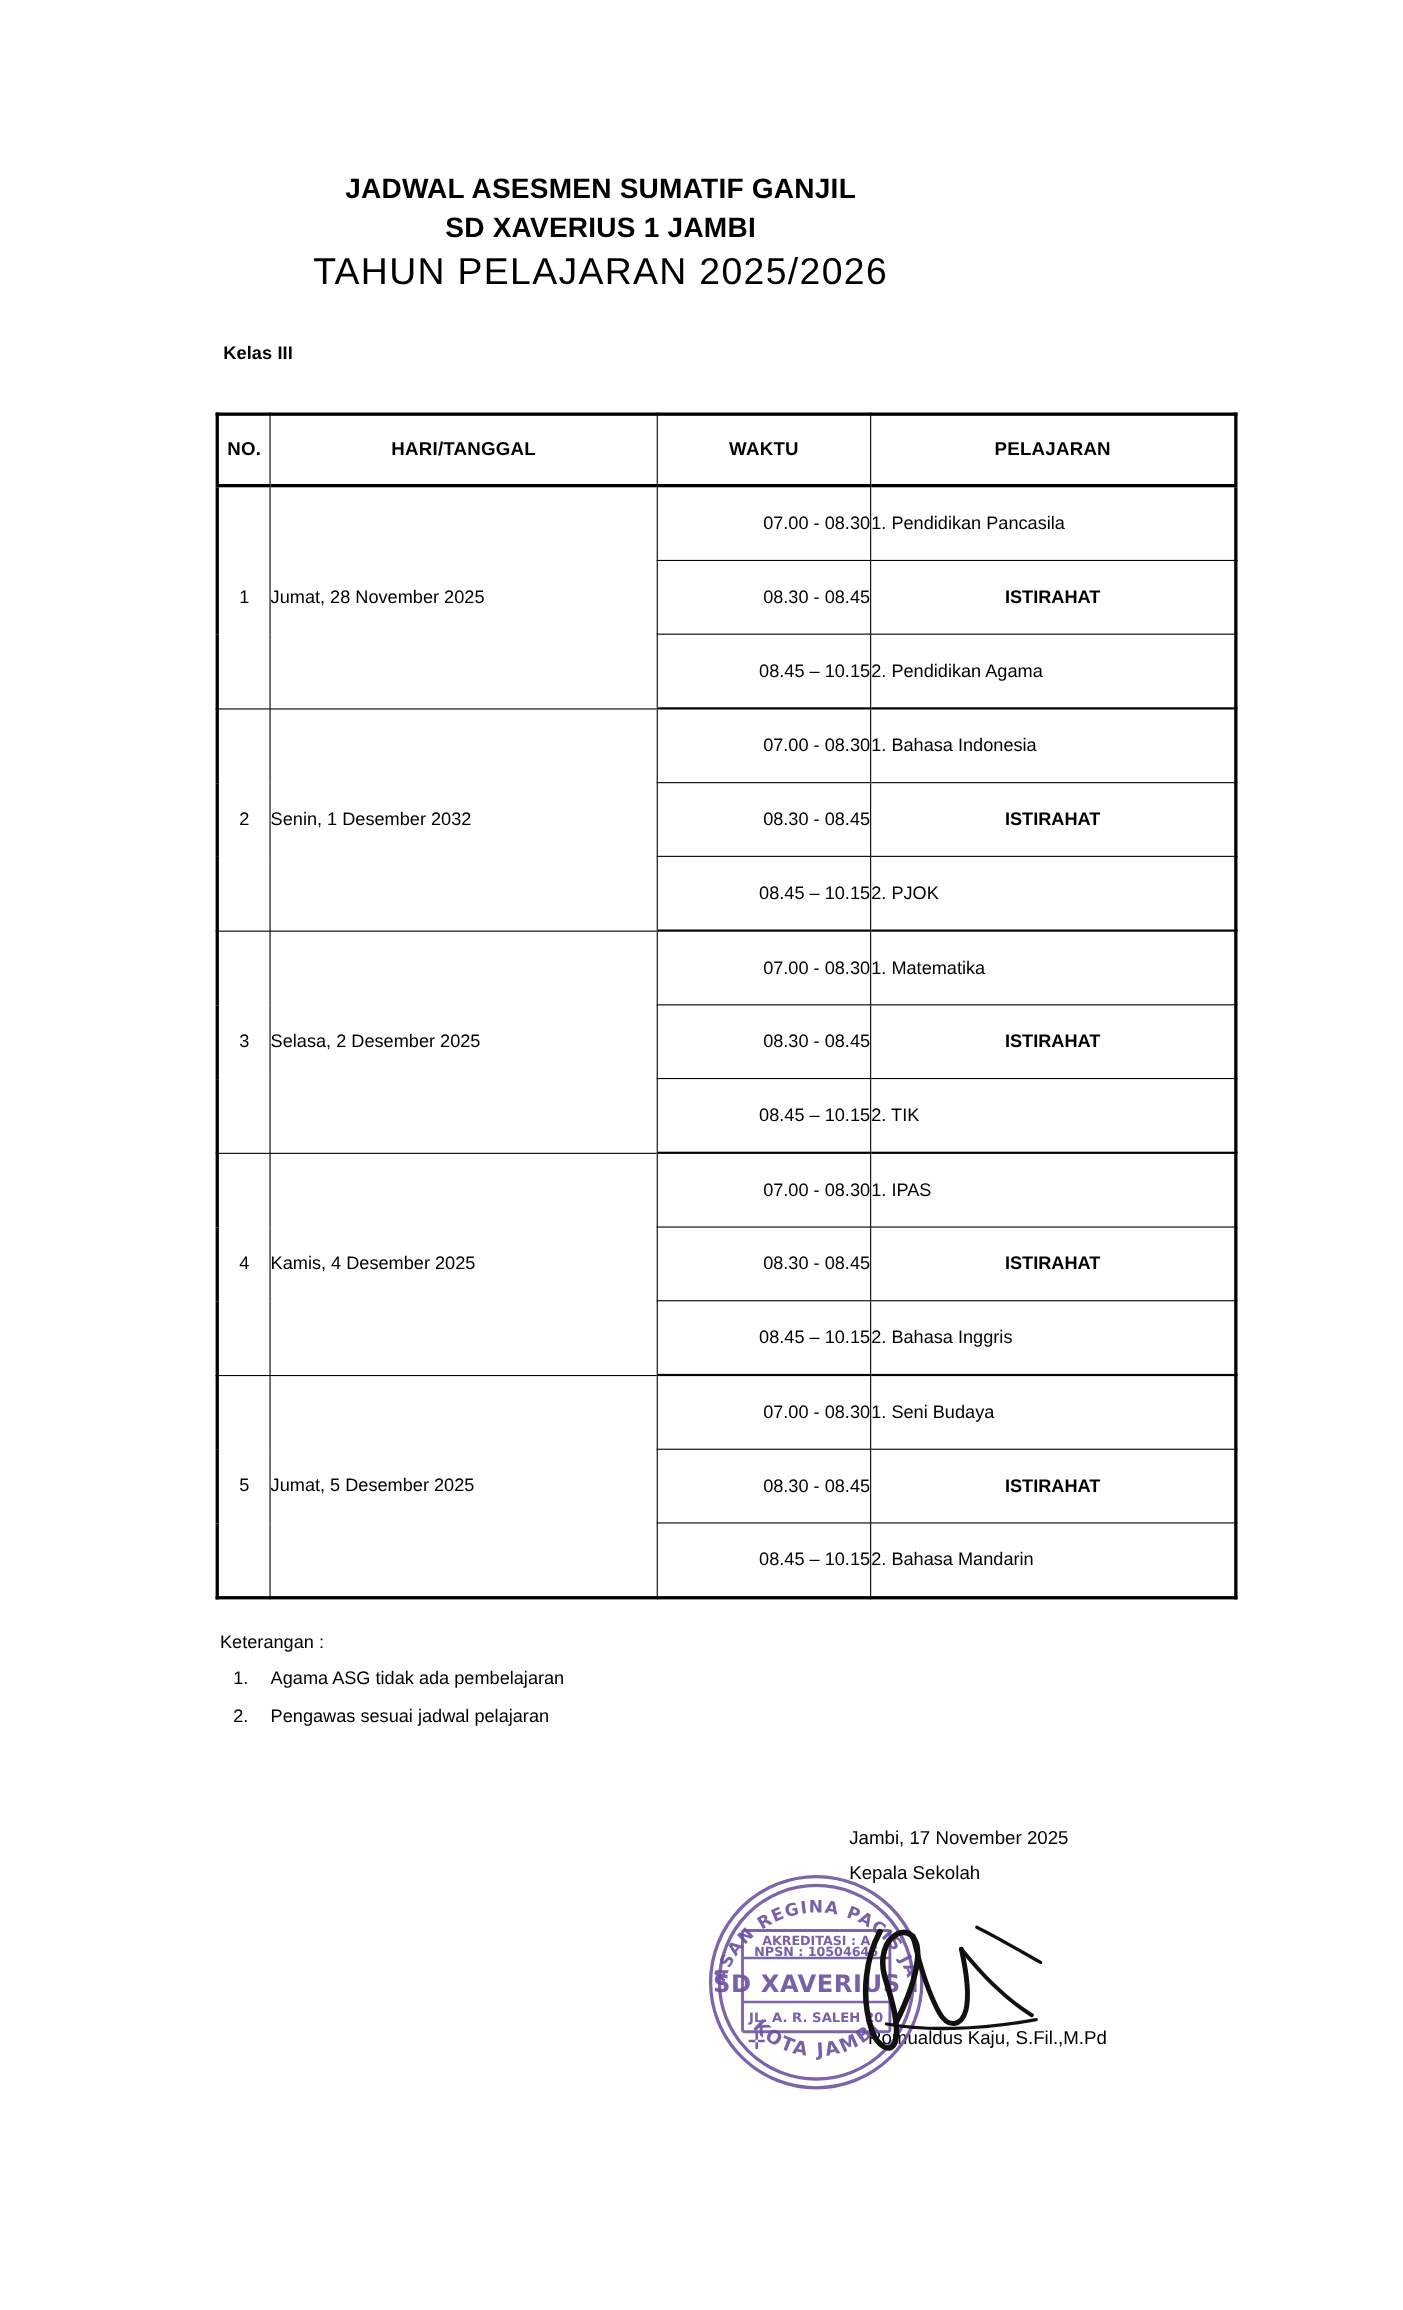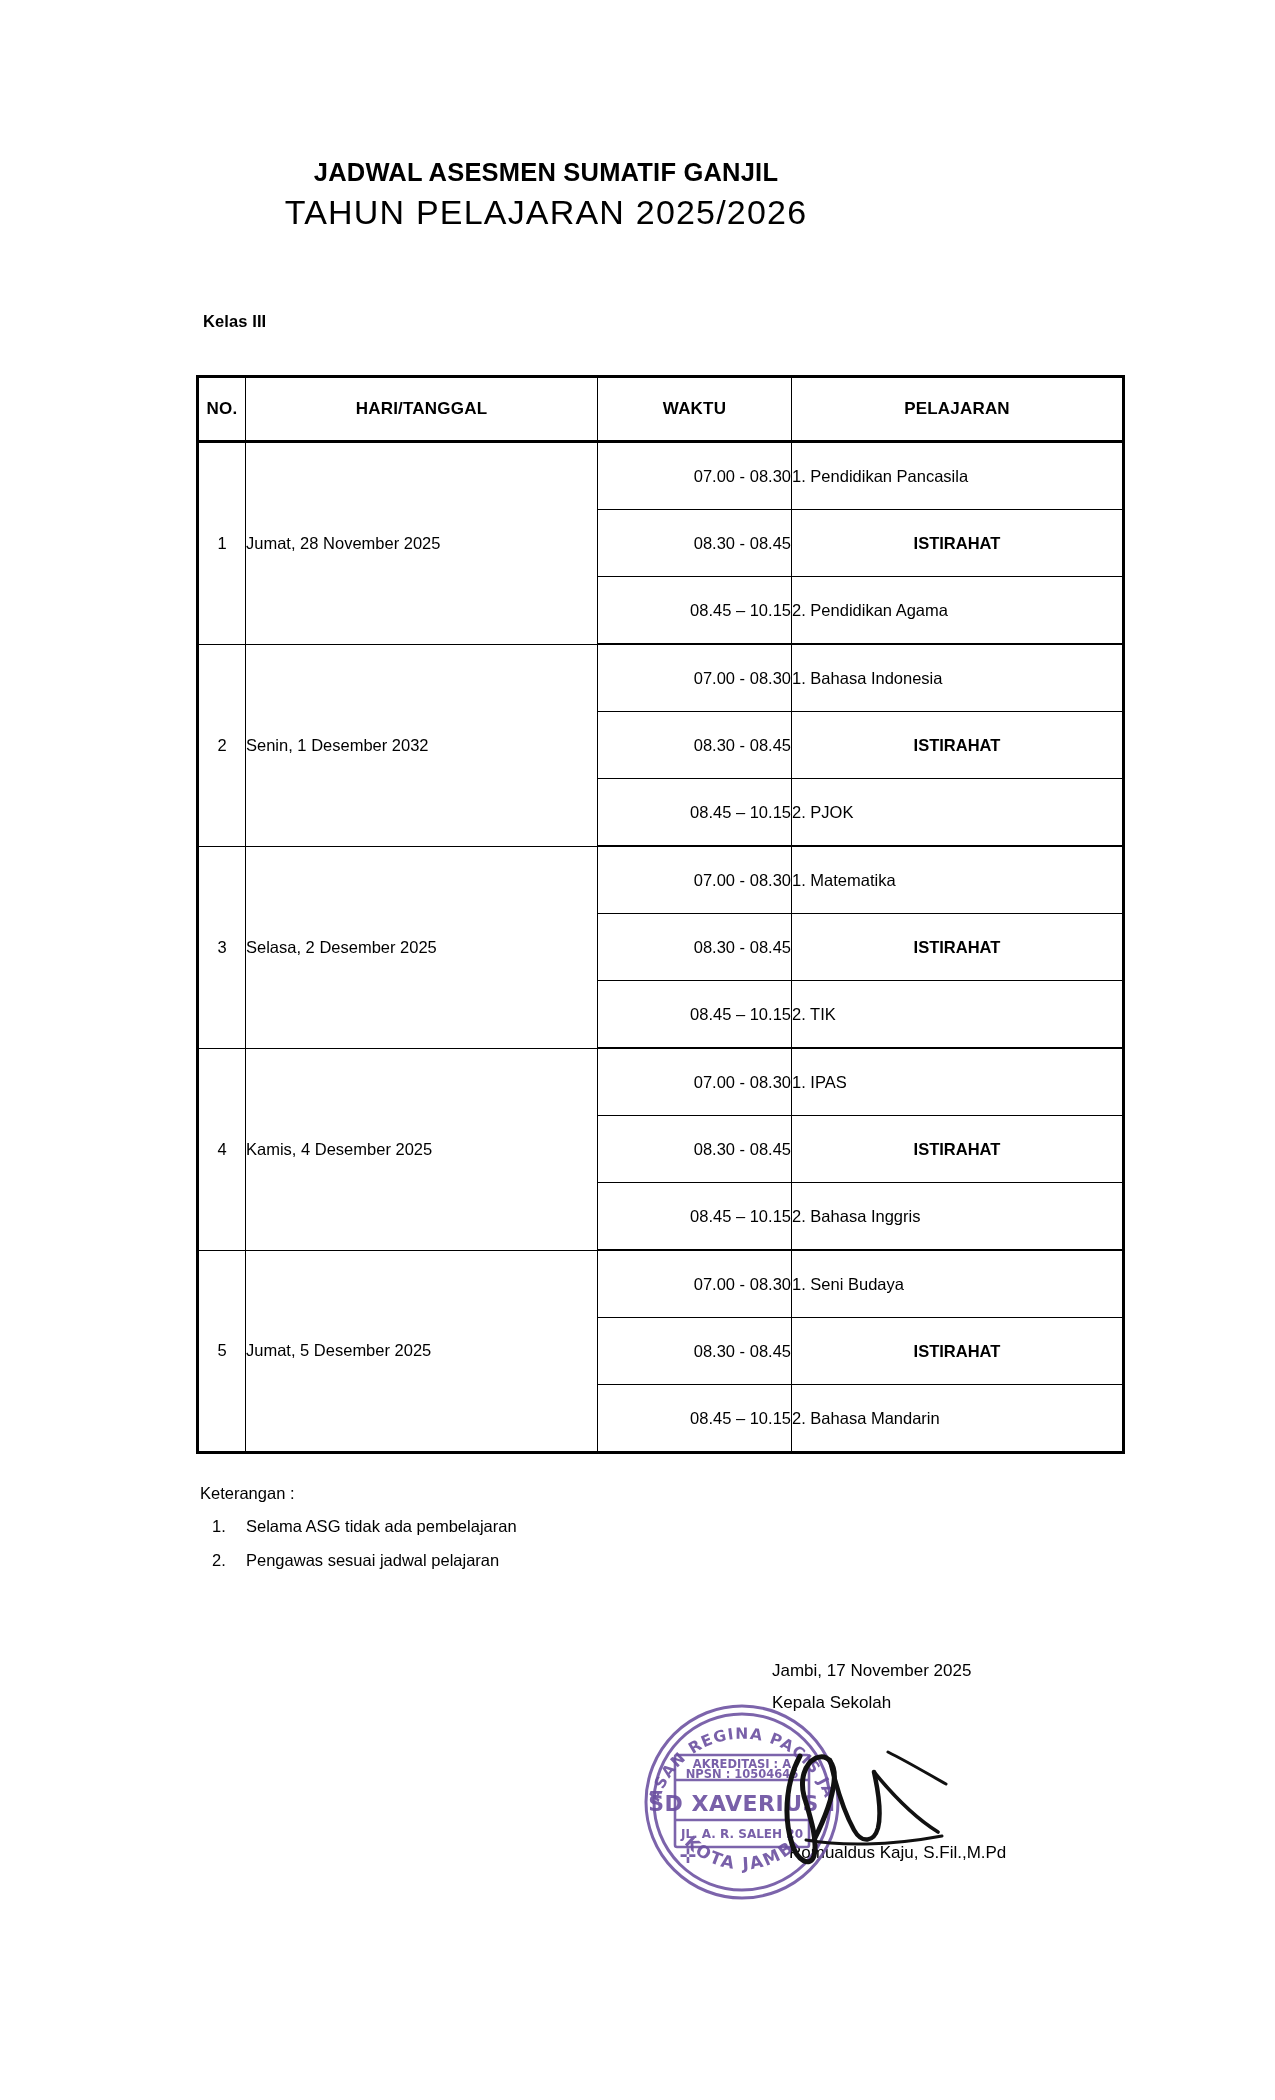--- a/index.html
+++ b/index.html
@@ -184,20 +184,21 @@
     pointer-events: none;
   }
 </style>
 </head>
 <body>
 
 <div class="page">
 
   <div class="title-block">
     <div class="title-line1">JADWAL ASESMEN SUMATIF GANJIL</div>
+    <div class="title-line2">SD XAVERIUS 1 JAMBI</div>
     <div class="title-line3">TAHUN PELAJARAN 2025/2026</div>
   </div>
 
   <div class="kelas-label">Kelas III</div>
 
   <div class="sched-table-wrap">
     <table class="sched">
       <colgroup>
         <col class="c-no">
           <col class="c-hari">
@@ -285,21 +286,21 @@
           </tr>
         </tbody>
     </table>
   </div>
 
   <div class="keterangan">
     <div class="keterangan-title">Keterangan :</div>
     <ul class="keterangan-list" id="keterangan-list">
         <li>
           <span class="num">1.</span>
-          <span>Selama ASG tidak ada pembelajaran</span>
+          <span>Agama ASG tidak ada pembelajaran</span>
         </li>
         <li>
           <span class="num">2.</span>
           <span>Pengawas sesuai jadwal pelajaran</span>
         </li>
       </ul>
   </div>
 
   <div class="sign-block">
     <div>Jambi, 17 November 2025</div>

